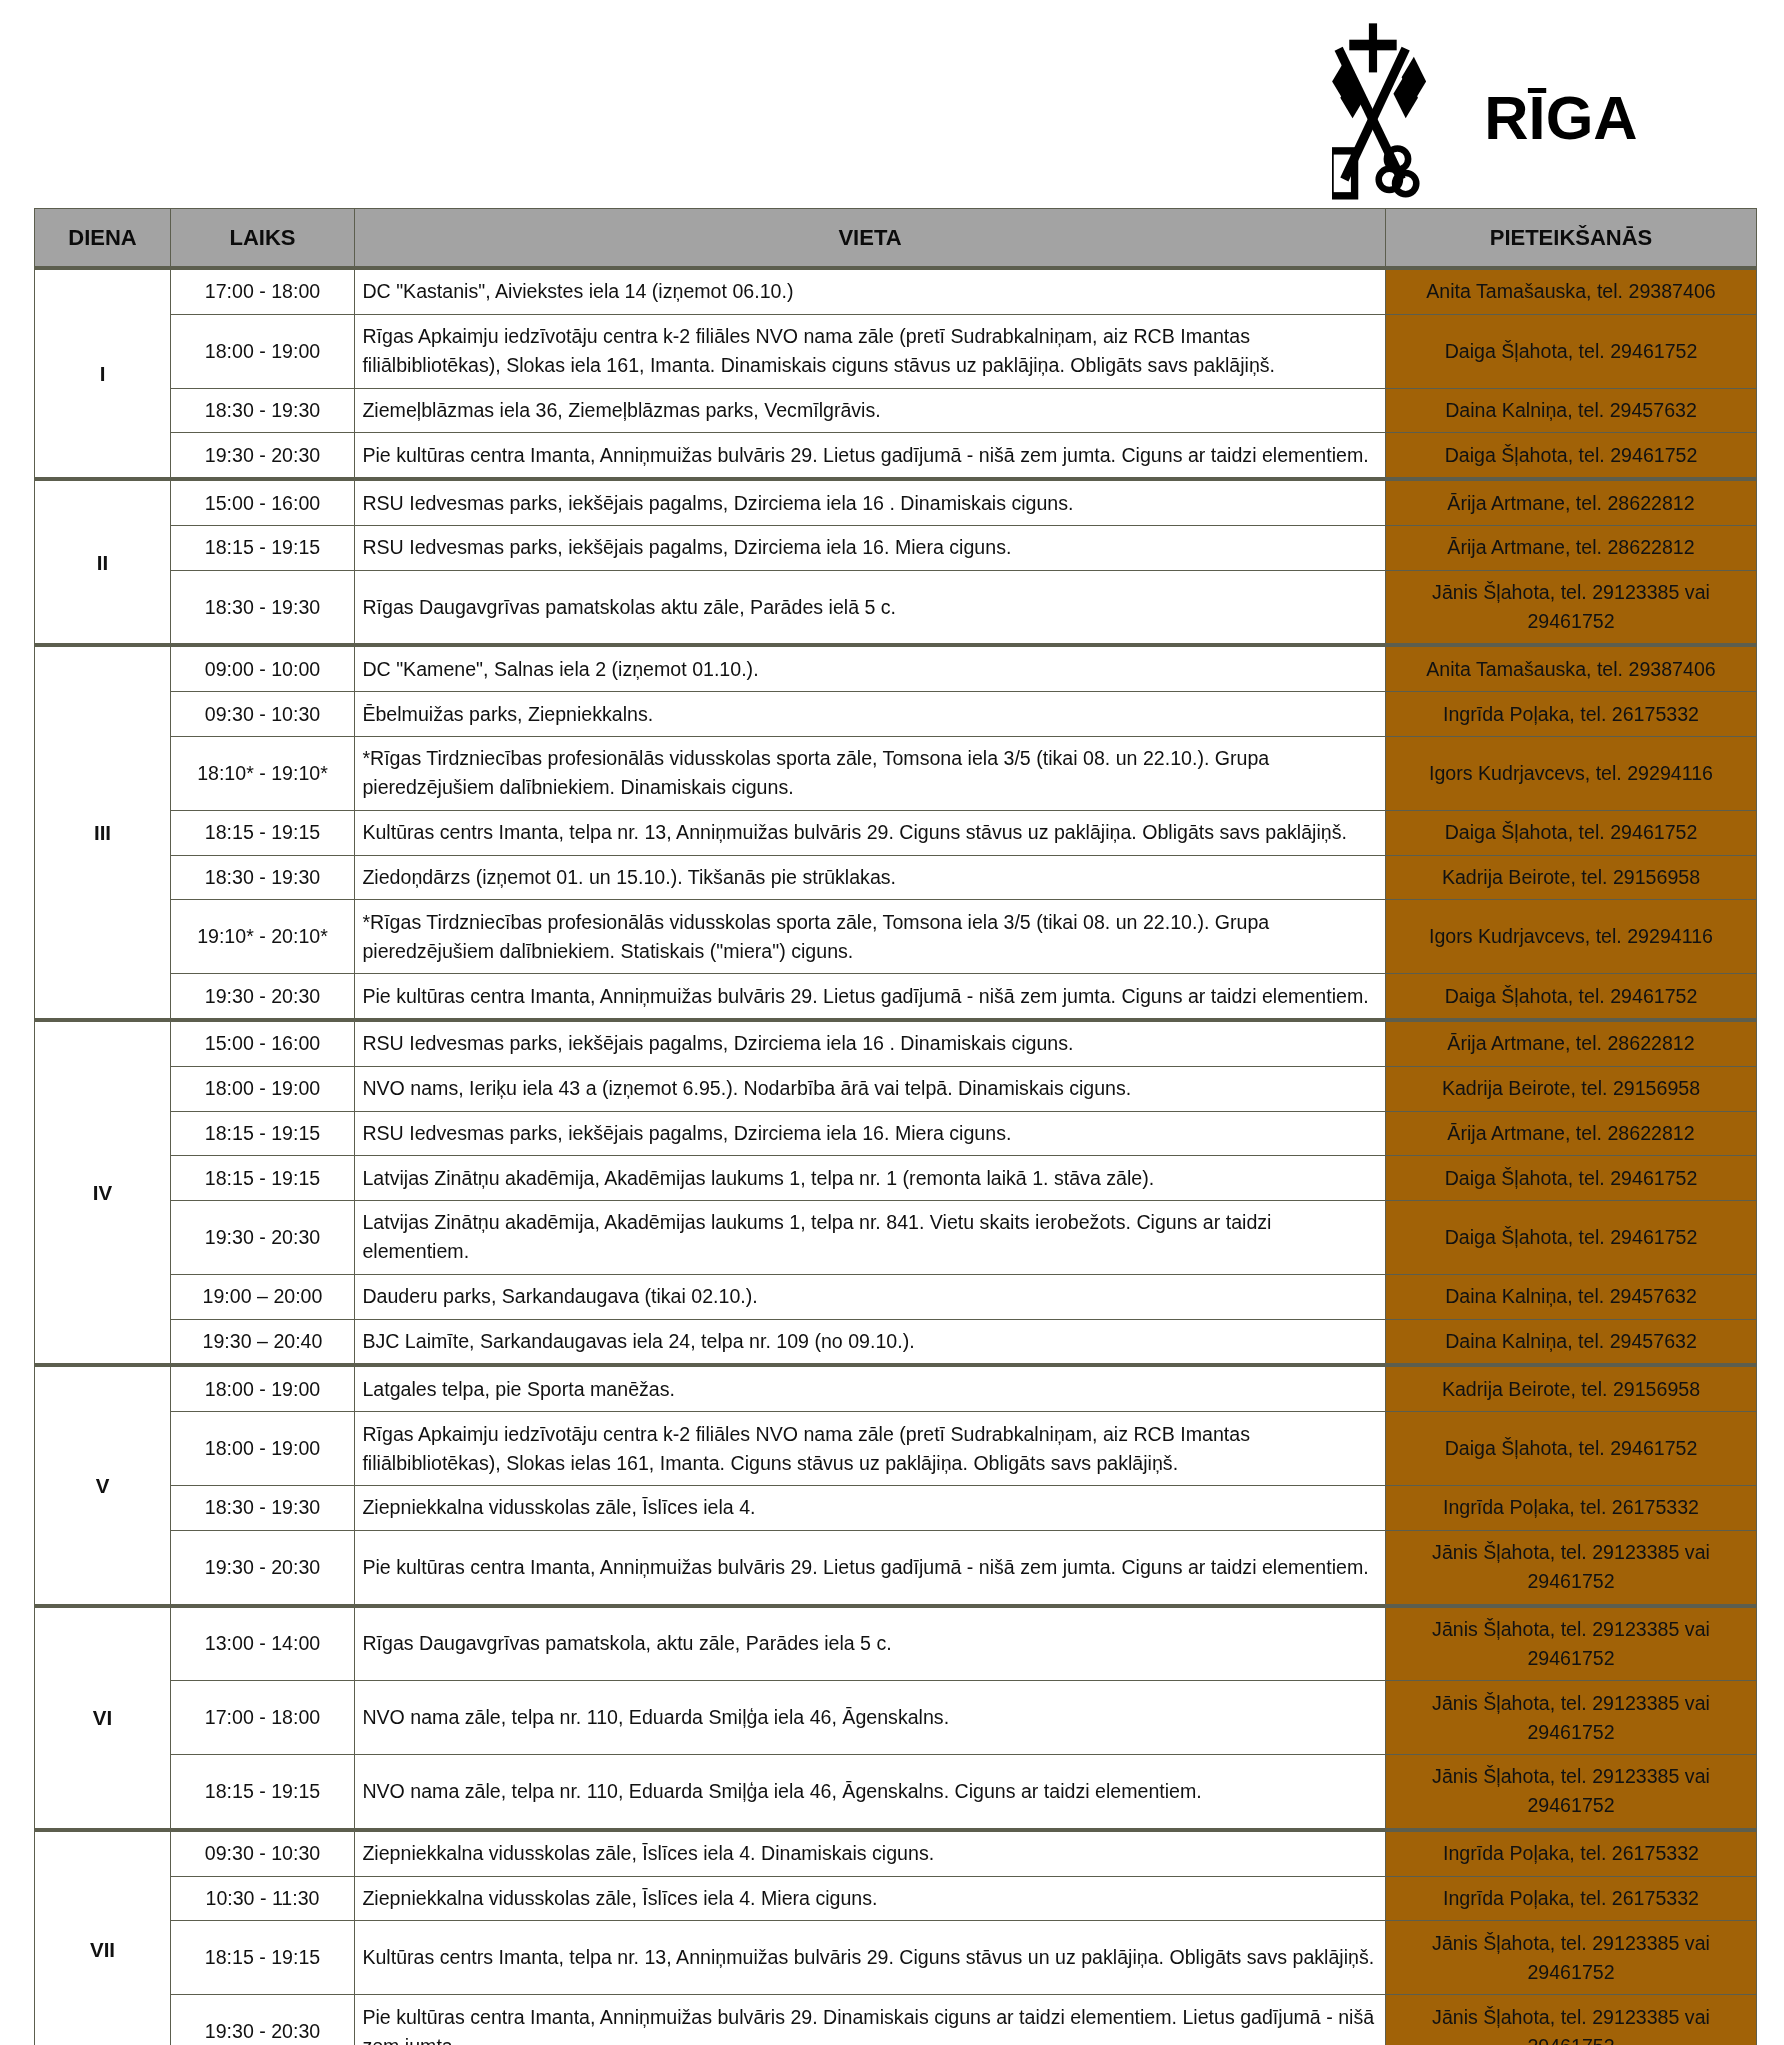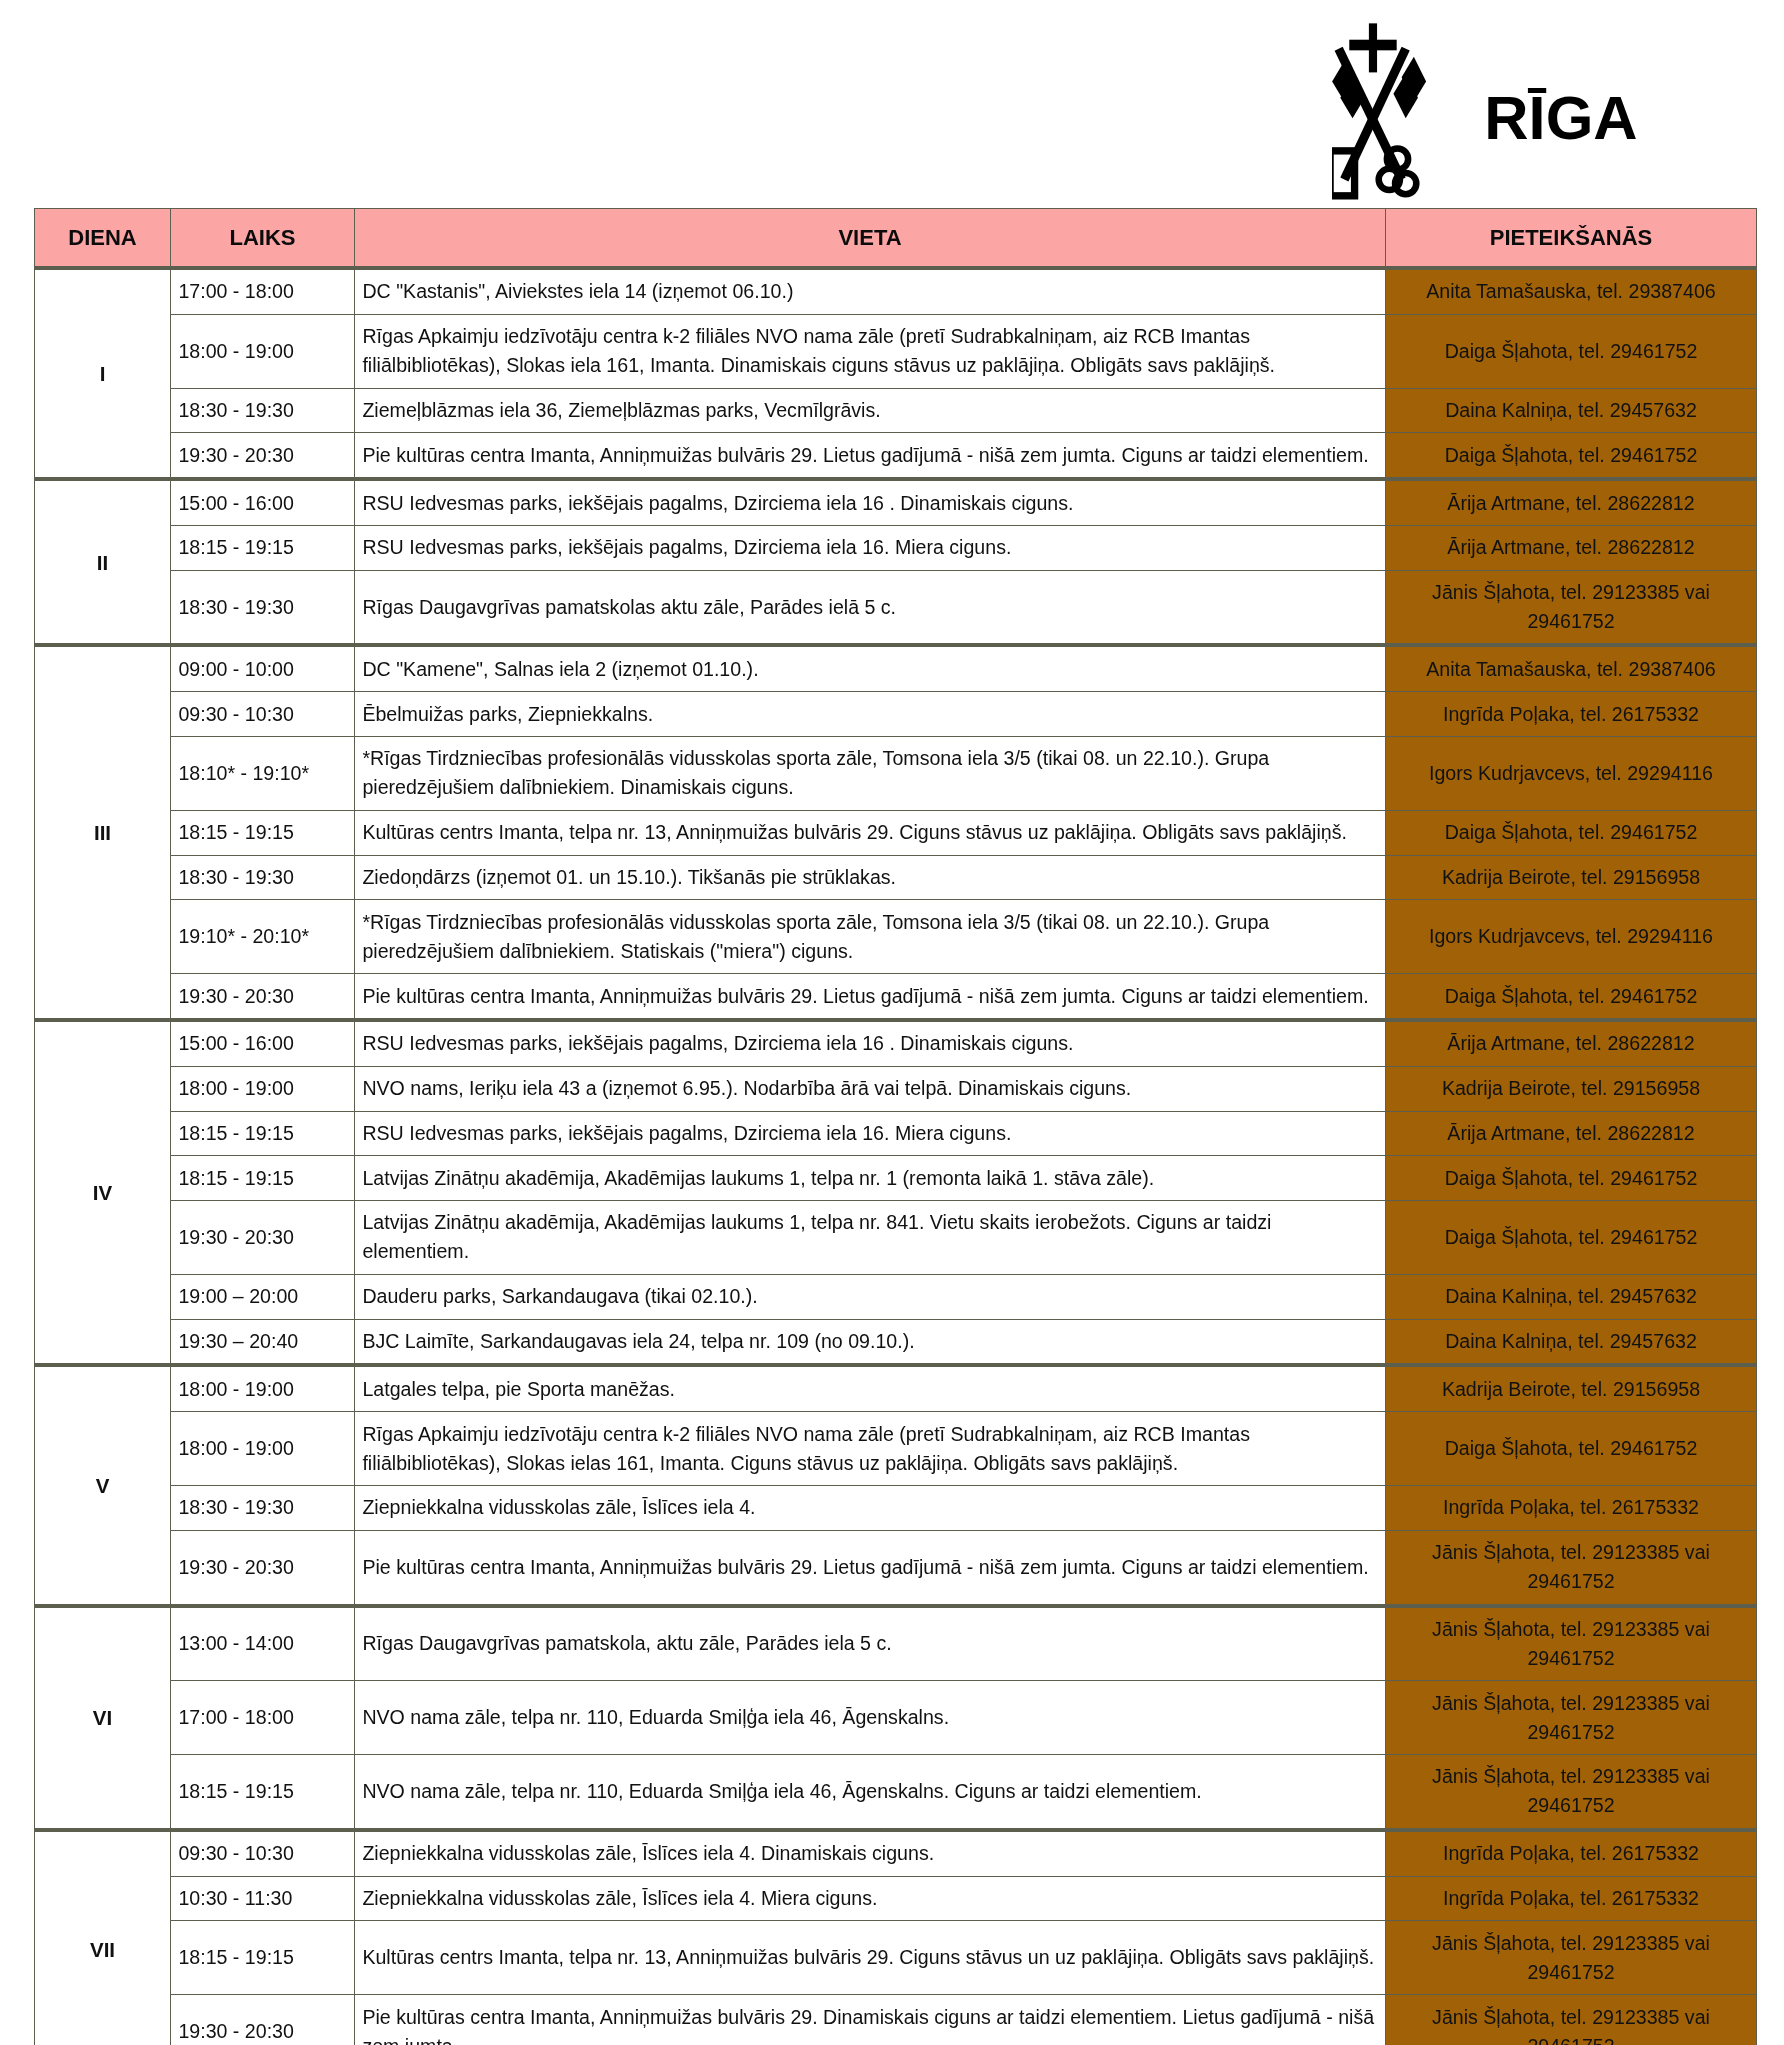--- a/index.html
+++ b/index.html
@@ -8,31 +8,31 @@
   .logo svg { width: 100%; height: 100%; }
   table.sched {
     position: absolute; left: 34px; top: 208px; width: 1722px;
     border-collapse: collapse; table-layout: fixed;
   }
   table.sched col.c1 { width: 136px; }
   table.sched col.c2 { width: 184px; }
   table.sched col.c3 { width: 1031px; }
   table.sched col.c4 { width: 371px; }
   table.sched th {
-    background: #fca5a5; color: #0c0c0c; font-weight: bold; font-size: 22px;
+    background: #a3a3a3; color: #0c0c0c; font-weight: bold; font-size: 22px;
     height: 55px; border: 1.6px solid #5c5e4e; text-align: center;
     font-family: "Liberation Sans", sans-serif;
   }
   table.sched td {
     border: 1.6px solid #5c5e4e; font-size: 19.6px; line-height: 29px;
     padding: 7.4px 7.4px; vertical-align: middle;
     font-family: "Liberation Sans", sans-serif;
   }
   table.sched td.day { text-align: center; font-weight: bold; font-size: 20.5px; }
-  table.sched td.time { text-align: left; white-space: nowrap; }
+  table.sched td.time { text-align: center; white-space: nowrap; }
   table.sched td.place { text-align: left; }
   table.sched td.contact { background: #a16207; text-align: center; }
   table.sched tr.group-start td { border-top: 4.1px solid #5c5e4e; }
 </style>
 </head>
 <body>
 
 <div class="logo">
   <svg viewBox="0 0 1010 460">
 

